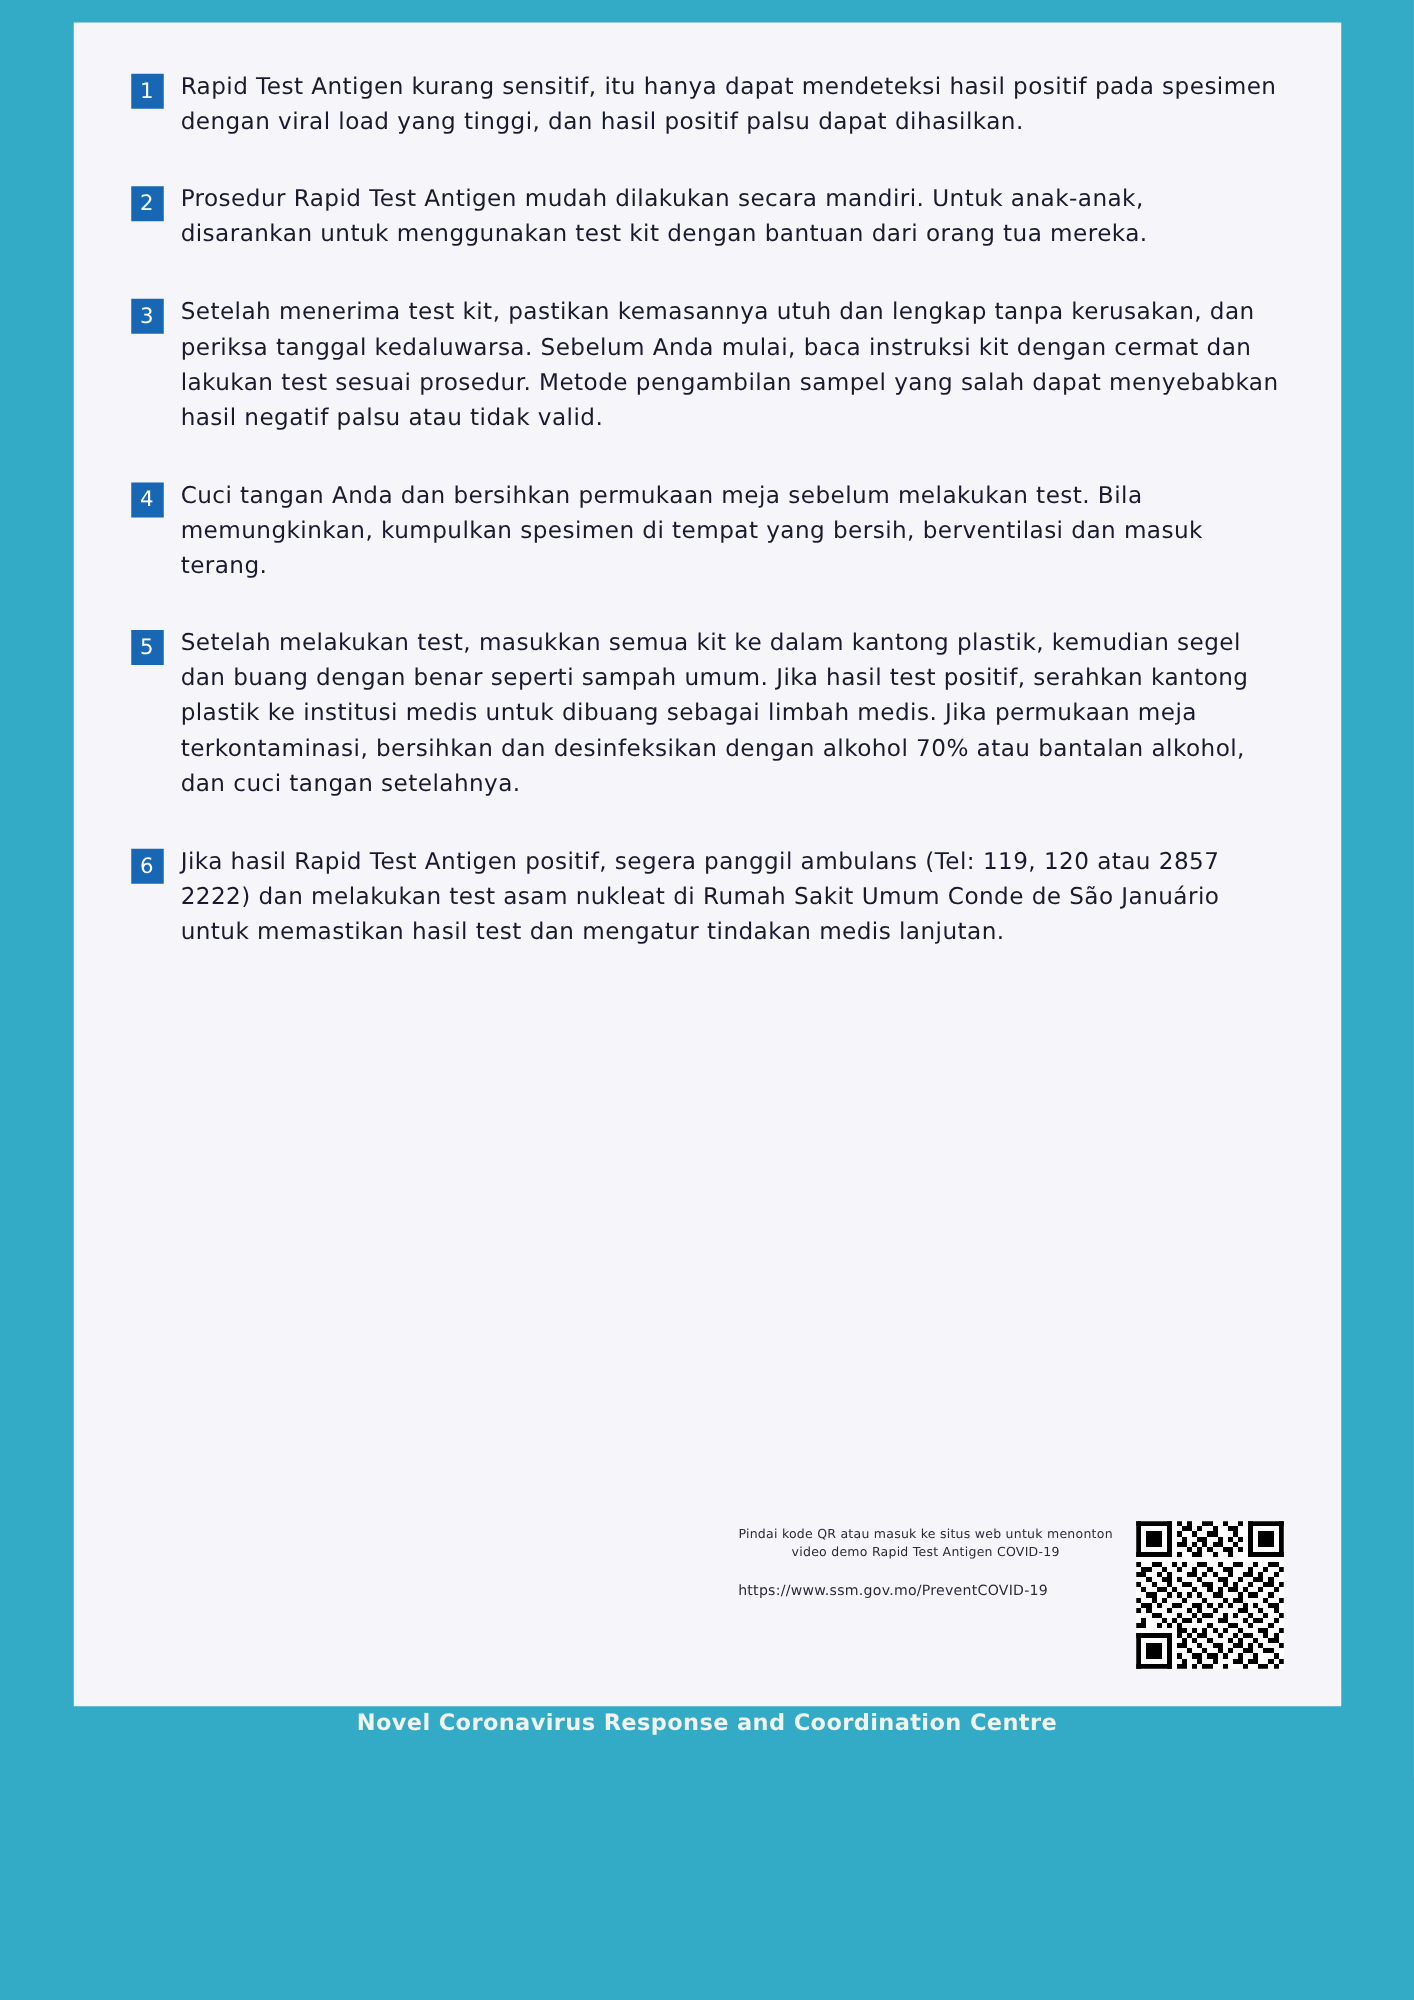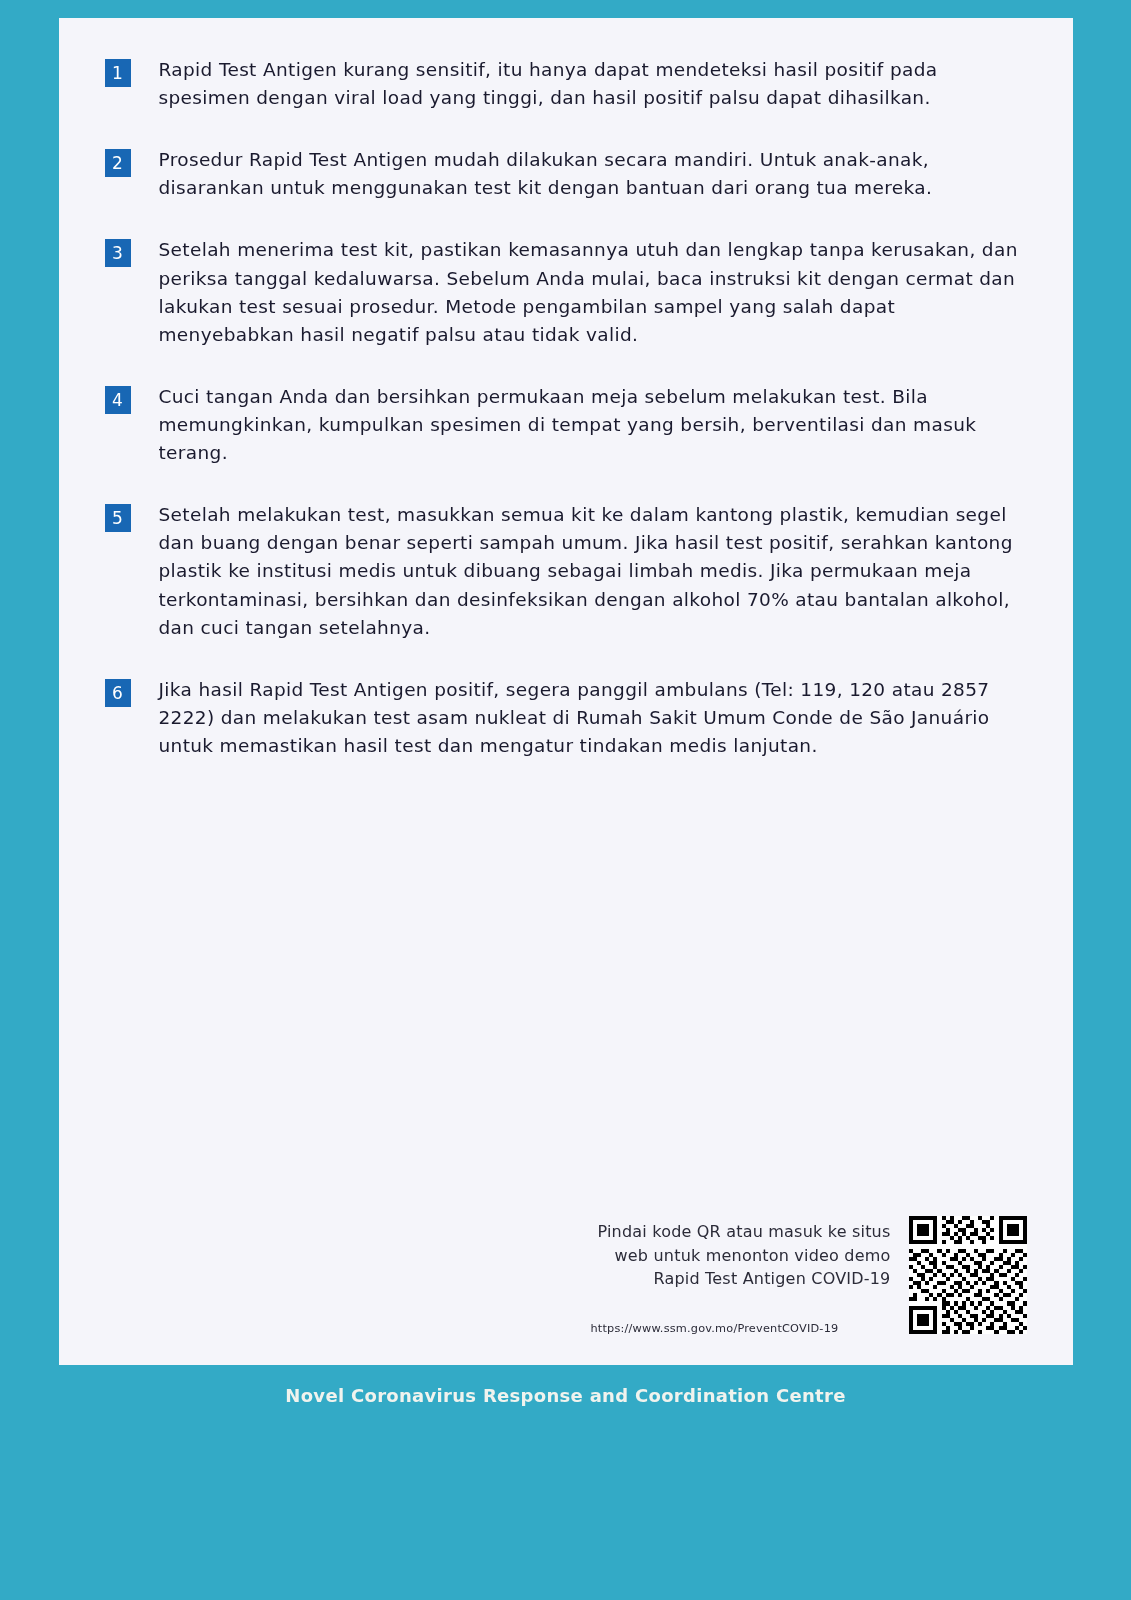--- a/index.html
+++ b/index.html
@@ -56,62 +56,62 @@
     color: #ffffff;
     font-size: 17px;
     font-family: "DejaVu Sans", sans-serif;
     font-weight: normal;
     display: flex;
     align-items: center;
     justify-content: center;
     margin-top: 3px;
   }
   .text {
-    margin-left: 28px;
+    margin-left: 14px;
     color: #1a1a2e;
     font-size: 18.5px;
     line-height: 1.52;
     letter-spacing: 0.35px;
     font-family: "DejaVu Sans", sans-serif;
   }
   .footer-block {
     position: absolute;
     left: 46px;
     right: 46px;
     bottom: 30px;
     display: flex;
     justify-content: flex-end;
     align-items: flex-start;
   }
   .qr-note {
     width: 300px;
     color: #2b2b38;
-    font-size: 16px;
+    font-size: 10px;
     line-height: 1.45;
     letter-spacing: 0.2px;
-    text-align: right;
+    text-align: center;
     padding-top: 4px;
   }
   .qr-link {
-    margin-top: 32px;
+    margin-top: 16px;
     font-size: 11.3px;
     color: #2b2b38;
     letter-spacing: 0.2px;
     word-break: break-all;
   }
   .qr-code {
     margin-left: 18px;
     width: 118px;
     height: 118px;
     background: #ffffff;
     position: relative;
   }
   .qr-code svg { display: block; }
   .bottom-bar {
-    margin-top: 20px;
+    margin-top: 3px;
     width: 100%;
     text-align: center;
     color: #f0f3ee;
     font-weight: bold;
     font-size: 18px;
     letter-spacing: 0.3px;
     font-family: "DejaVu Sans", sans-serif;
   }
 </style>
 </head>

